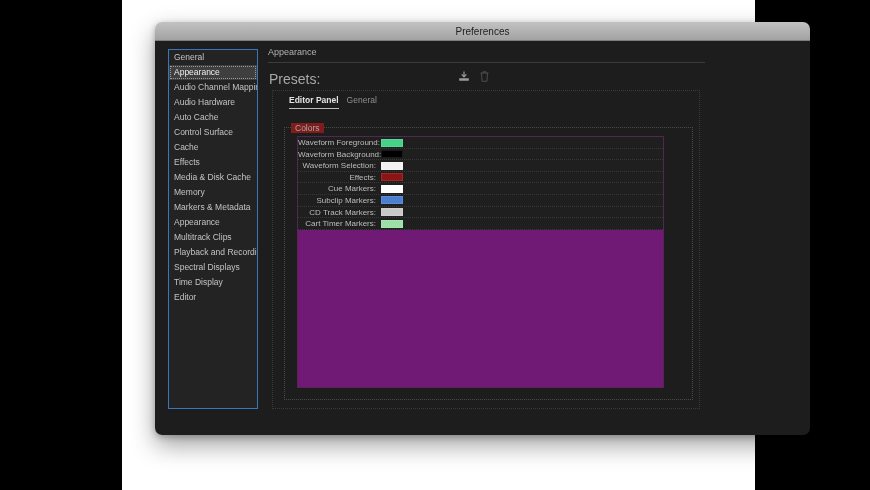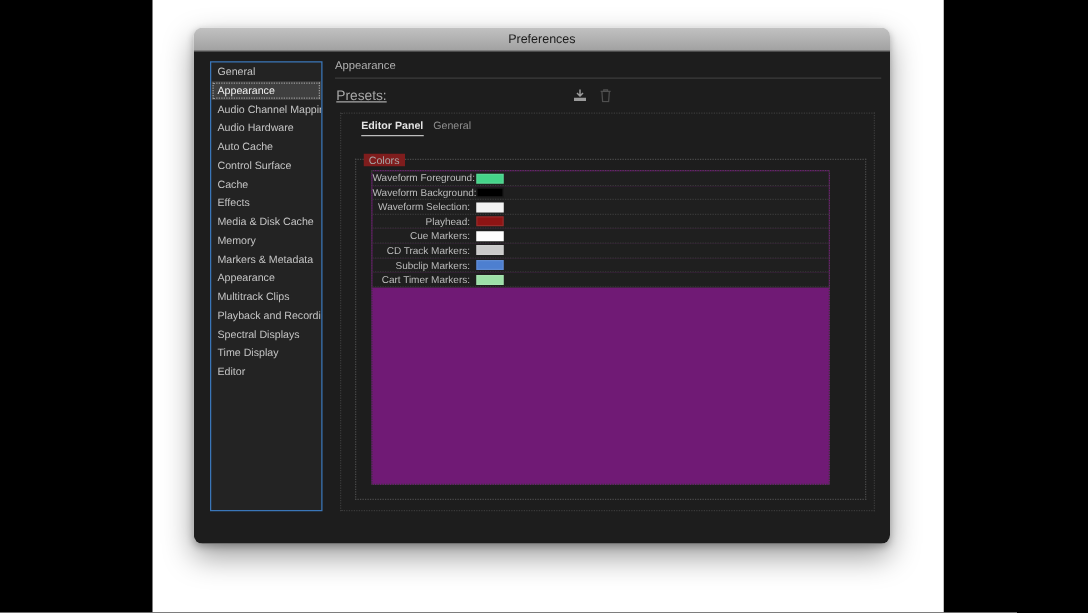--- a/index.html
+++ b/index.html
@@ -3,39 +3,39 @@
 <meta charset="utf-8">
 <style>
   html,body{margin:0;padding:0;background:#666;}
   #canvas{position:relative;width:870px;height:490px;background:#ffffff;overflow:hidden;
           font-family:"Liberation Sans",sans-serif;-webkit-font-smoothing:antialiased;}
   .pillar{position:absolute;top:0;height:490px;background:#000;}
   #pillar-left{left:0;width:122px;}
   #pillar-right{left:755px;width:115px;}
 
   
-  #window{position:absolute;left:155px;top:22px;width:557px;height:413px;border-radius:7px;
+  #window{position:absolute;left:155px;top:22px;width:655px;height:413px;border-radius:7px;
           overflow:hidden;box-shadow:0 10px 24px rgba(0,0,0,.38),0 2px 6px rgba(0,0,0,.25);}
   #titlebar{height:18px;background:linear-gradient(#c2c2c2,#a2a2a2);border-bottom:1px solid #7d7d7d;
             display:flex;align-items:center;justify-content:center;}
   #titlebar .title{font-size:10px;color:#1d1d1d;}
   #body{position:relative;height:394px;background:#1d1d1d;color:#c8c8c8;}
 
   
   #sidebar{position:absolute;left:13px;top:8px;width:90px;height:360px;background:#232323;
            border:1px solid #3a76b8;box-sizing:border-box;overflow:hidden;}
   .side-item{height:15px;line-height:15px;padding-left:5px;font-size:8.5px;color:#c4c4c4;
              white-space:nowrap;overflow:hidden;}
   .side-item.selected{background:#3f3f3f;color:#efefef;outline:1px dotted #9a9a9a;outline-offset:-2px;}
 
   
   #main-header{position:absolute;left:113px;top:6px;font-size:9px;color:#b2b2b2;}
   #header-sep{position:absolute;left:113px;top:21px;width:437px;height:1px;background:#3c3c3c;}
 
-  #presets-label{position:absolute;left:114px;top:30px;font-size:11px;color:#a8a8a8;text-decoration:underline;}
+  #presets-label{position:absolute;left:114px;top:30px;font-size:14px;color:#a8a8a8;}
   #presets-select{position:absolute;left:155px;top:27px;width:142px;height:15px;background:#181818;
                   border:1px solid #141414;box-sizing:border-box;font-size:8.5px;color:#cfcfcf;
                   line-height:13px;padding-left:8px;}
   #presets-select .chev{position:absolute;right:5px;top:0px;color:#9a9a9a;font-size:9px;}
   .tool-btn{position:absolute;top:28px;width:16px;height:14px;display:flex;align-items:center;justify-content:center;}
   #save-preset-btn{left:301px;}
   #delete-preset-btn{left:321px;}
 
   #tab-content{position:absolute;left:117px;top:49px;width:428px;height:319px;
                border:1px dotted #3a3a3a;box-sizing:border-box;}
@@ -125,34 +125,34 @@
   </div>
               <div class="color-row">
     <span class="lbl">Waveform Background:</span>
     <span class="swatch" style="background: rgb(0, 0, 0);"></span>
   </div>
               <div class="color-row">
     <span class="lbl">Waveform Selection:</span>
     <span class="swatch" style="background: rgb(242, 242, 242);"></span>
   </div>
               <div class="color-row">
-    <span class="lbl">Playhead:</span>
+    <span class="lbl">Effects:</span>
     <span class="swatch" style="background: rgb(142, 20, 20);"></span>
   </div>
               <div class="color-row">
     <span class="lbl">Cue Markers:</span>
     <span class="swatch" style="background: rgb(255, 255, 255);"></span>
   </div>
               <div class="color-row">
+    <span class="lbl">Subclip Markers:</span>
+    <span class="swatch" style="background: rgb(77, 127, 208);"></span>
+  </div>
+              <div class="color-row">
     <span class="lbl">CD Track Markers:</span>
     <span class="swatch" style="background: rgb(201, 201, 201);"></span>
-  </div>
-              <div class="color-row">
-    <span class="lbl">Subclip Markers:</span>
-    <span class="swatch" style="background: rgb(77, 127, 208);"></span>
   </div>
               <div class="color-row">
     <span class="lbl">Cart Timer Markers:</span>
     <span class="swatch" style="background: rgb(156, 224, 167);"></span>
   </div>
             </div>
         </div>
       </div>
 
       <div id="cancel-btn" class="pill-btn">Cancel</div>

